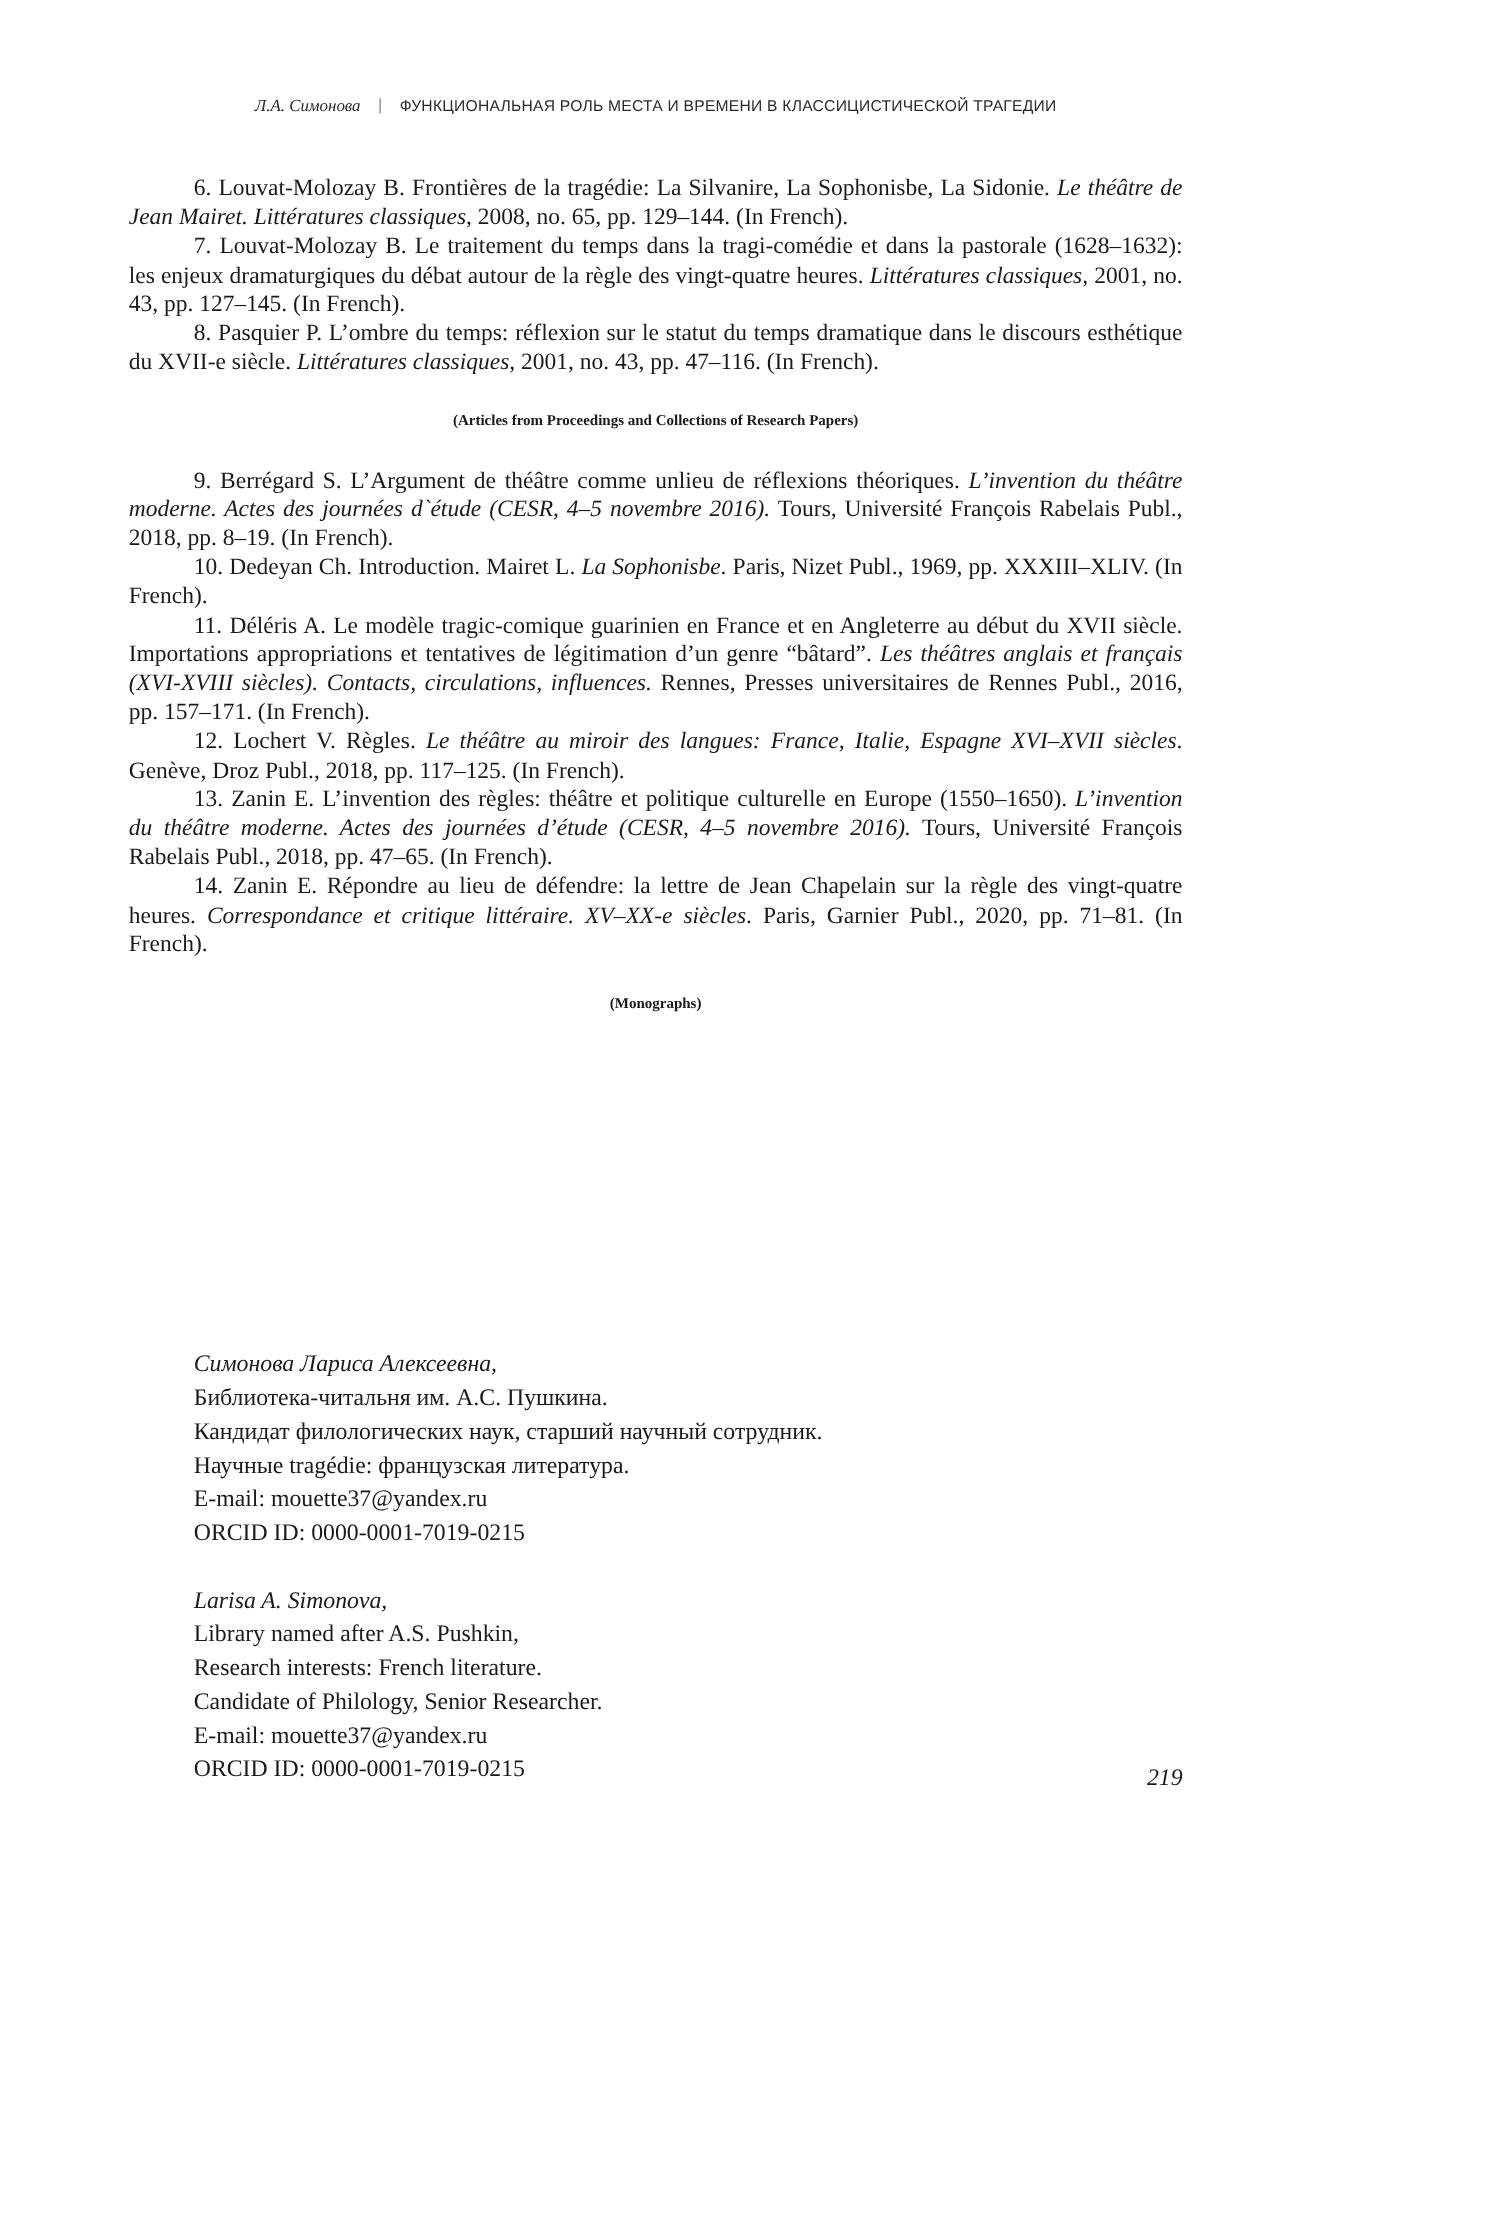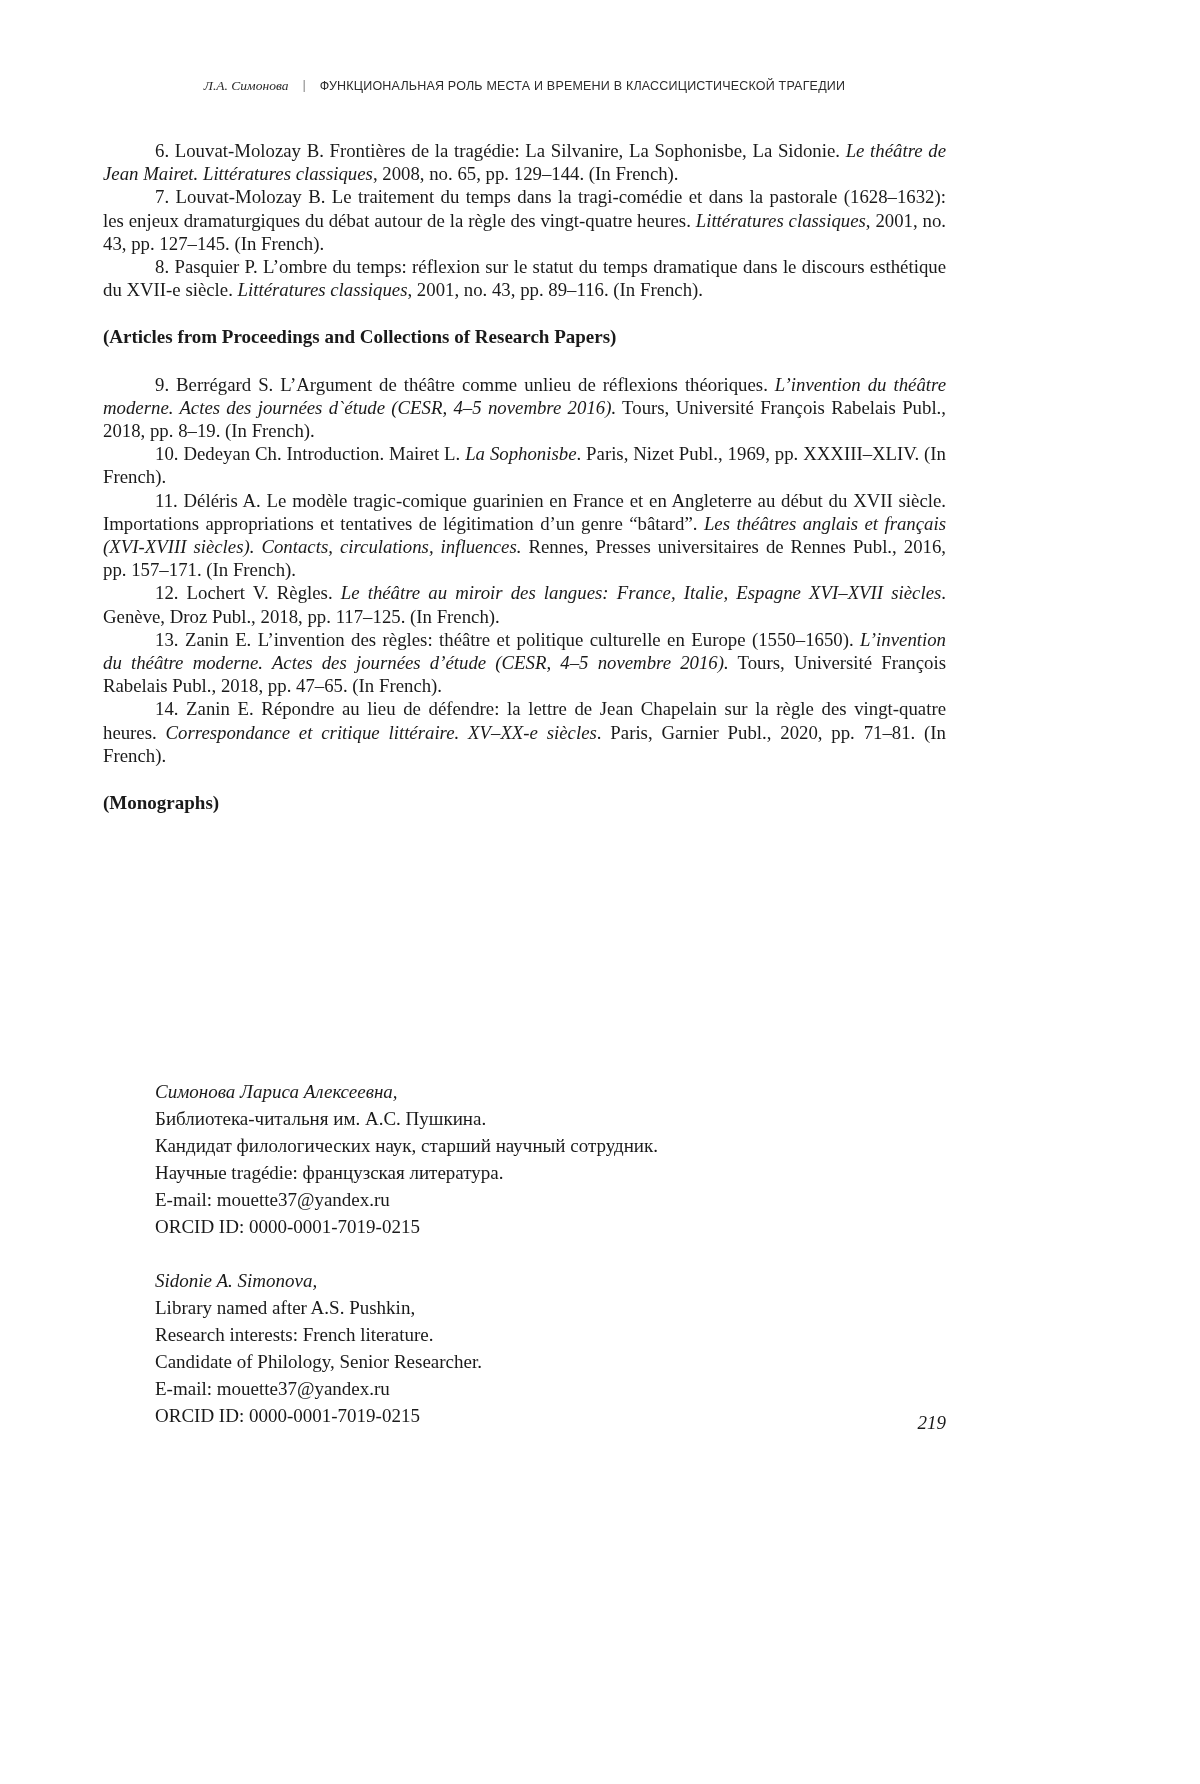--- a/index.html
+++ b/index.html
@@ -52,23 +52,23 @@
     left: 103px;
     width: 843px;
     font-size: 18.8px;
     line-height: 23.2px;
     text-align: justify;
   }
   .ref { text-indent: 52px; }
   .it  { font-style: italic; }
   .section-heading {
     font-weight: bold;
-    text-align: left;
+    text-align: center;
     text-indent: 0;
-    font-size: 19px;
+    font-size: 12px;
     margin: 24px 0;
   }
   
   .authors {
     position: absolute;
     top: 1078px;
     left: 155px;
     width: 791px;
     font-size: 19px;
     line-height: 27px;
@@ -88,42 +88,42 @@
 
 <div class="page">
 
   <div class="running-header">
     <span class="rh-author">Л.А. Симонова</span><span class="rh-sep">|</span><span class="rh-title">ФУНКЦИОНАЛЬНАЯ РОЛЬ МЕСТА И ВРЕМЕНИ В КЛАССИЦИСТИЧЕСКОЙ ТРАГЕДИИ</span>
   </div>
 
   <div id="content" class="content">
       <p class="ref"><span>6. Louvat-Molozay B. Frontières de la tragédie: La Silvanire, La Sophonisbe, La Sidonie. </span><span class="it">Le théâtre de Jean Mairet. Littératures classiques</span><span>, 2008, no. 65, pp. 129–144. (In French).</span></p>
       <p class="ref"><span>7. Louvat-Molozay B. Le traitement du temps dans la tragi-comédie et dans la pastorale (1628–1632): les enjeux dramaturgiques du débat autour de la règle des vingt-quatre heures. </span><span class="it">Littératures classiques</span><span>, 2001, no. 43, pp. 127–145. (In French).</span></p>
-      <p class="ref"><span>8. Pasquier P. L’ombre du temps: réflexion sur le statut du temps dramatique dans le discours esthétique du XVII-e siècle. </span><span class="it">Littératures classiques</span><span>, 2001, no. 43, pp. 89–116. (In French).</span></p>
+      <p class="ref"><span>8. Pasquier P. L’ombre du temps: réflexion sur le statut du temps dramatique dans le discours esthétique du XVII-e siècle. </span><span class="it">Littératures classiques</span><span>, 2001, no. 43, pp. 47–116. (In French).</span></p>
       <div class="section-heading">(Articles from Proceedings and Collections of Research Papers)</div>
       <p class="ref"><span>9. Berrégard S. L’Argument de théâtre comme unlieu de réflexions théoriques. </span><span class="it">L’invention du théâtre moderne. Actes des journées d`étude (CESR, 4–5 novembre 2016).</span><span> Tours, Université François Rabelais Publ., 2018, pp. 8–19. (In French).</span></p>
       <p class="ref"><span>10. Dedeyan Ch. Introduction. Mairet L. </span><span class="it">La Sophonisbe</span><span>. Paris, Nizet Publ., 1969, pp. XXXIII–XLIV. (In French).</span></p>
       <p class="ref"><span>11. Déléris A. Le modèle tragic-comique guarinien en France et en Angleterre au début du XVII siècle. Importations appropriations et tentatives de légitimation d’un genre “bâtard”. </span><span class="it">Les théâtres anglais et français (XVI-XVIII siècles). Contacts, circulations, influences.</span><span> Rennes, Presses universitaires de Rennes Publ., 2016, pp. 157–171. (In French).</span></p>
       <p class="ref"><span>12. Lochert V. Règles. </span><span class="it">Le théâtre au miroir des langues: France, Italie, Espagne XVI–XVII siècles</span><span>. Genève, Droz Publ., 2018, pp. 117–125. (In French).</span></p>
       <p class="ref"><span>13. Zanin E. L’invention des règles: théâtre et politique culturelle en Europe (1550–1650). </span><span class="it">L’invention du théâtre moderne. Actes des journées d’étude (CESR, 4–5 novembre 2016).</span><span> Tours, Université François Rabelais Publ., 2018, pp. 47–65. (In French).</span></p>
       <p class="ref"><span>14. Zanin E. Répondre au lieu de défendre: la lettre de Jean Chapelain sur la règle des vingt-quatre heures. </span><span class="it">Correspondance et critique littéraire. XV–XX-e siècles</span><span>. Paris, Garnier Publ., 2020, pp. 71–81. (In French).</span></p>
       <div class="section-heading">(Monographs)</div>
     </div>
 
   <div id="authors" class="authors">
       <div class="author-block">
         <div class="author-line it">Симонова Лариса Алексеевна,</div>
         <div class="author-line">Библиотека-читальня им. А.С. Пушкина.</div>
         <div class="author-line">Кандидат филологических наук, старший научный сотрудник.</div>
         <div class="author-line">Научные tragédie: французская литература.</div>
         <div class="author-line">E-mail: mouette37@yandex.ru</div>
         <div class="author-line">ORCID ID: 0000-0001-7019-0215</div>
       </div>
       <div class="author-block">
-        <div class="author-line it">Sidonie A. Simonova,</div>
+        <div class="author-line it">Larisa A. Simonova,</div>
         <div class="author-line">Library named after A.S. Pushkin,</div>
         <div class="author-line">Research interests: French literature.</div>
         <div class="author-line">Candidate of Philology, Senior Researcher.</div>
         <div class="author-line">E-mail: mouette37@yandex.ru</div>
         <div class="author-line">ORCID ID: 0000-0001-7019-0215</div>
       </div>
     </div>
 
   <div class="page-number">219</div>
 

